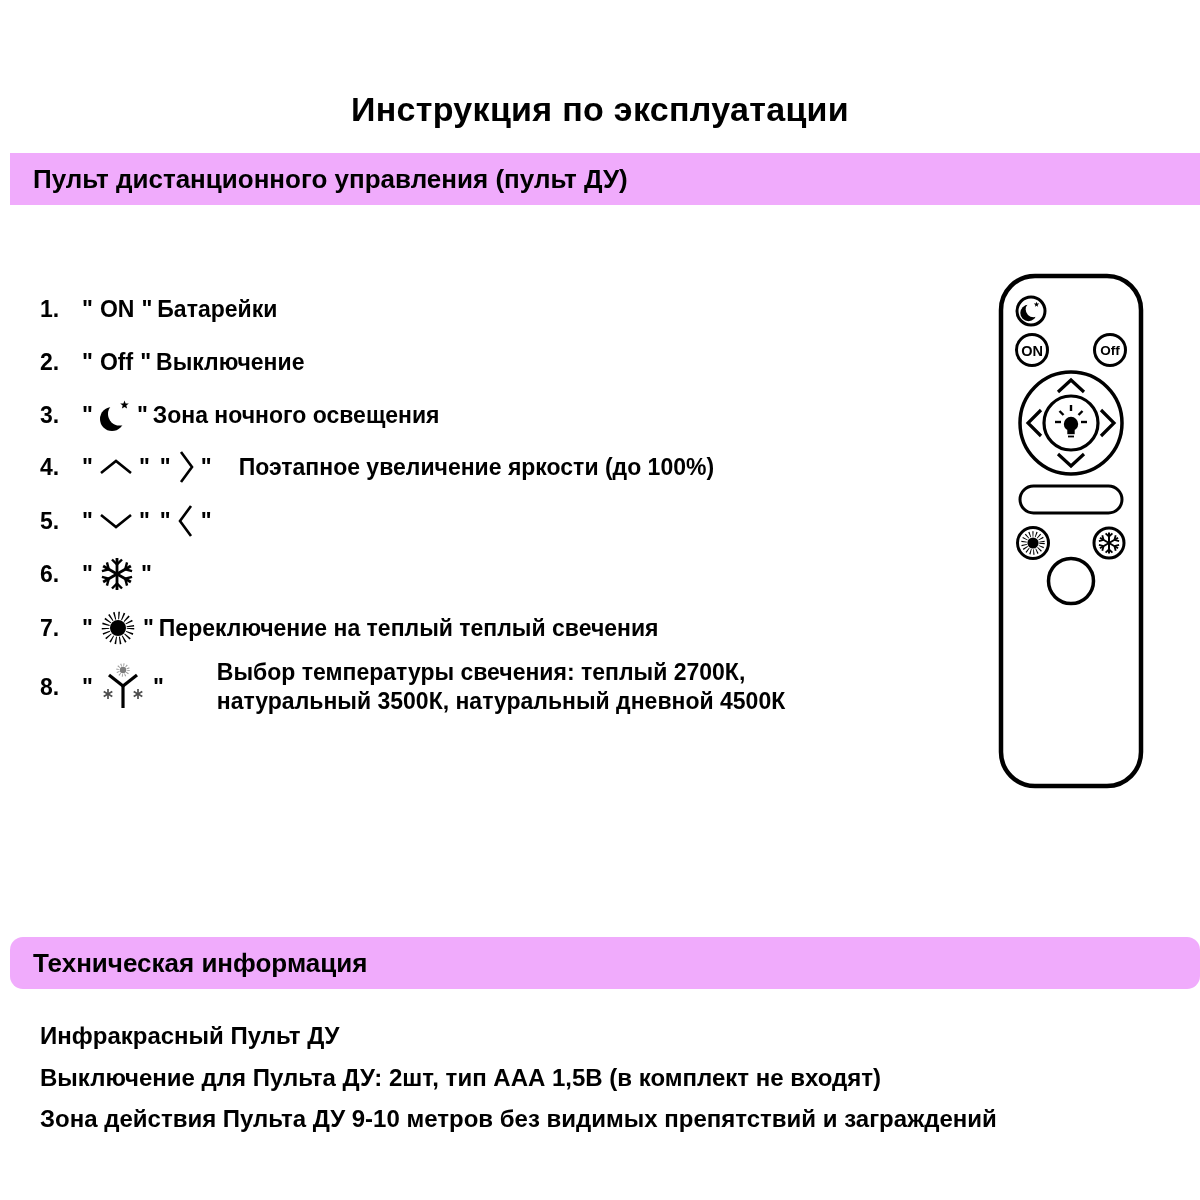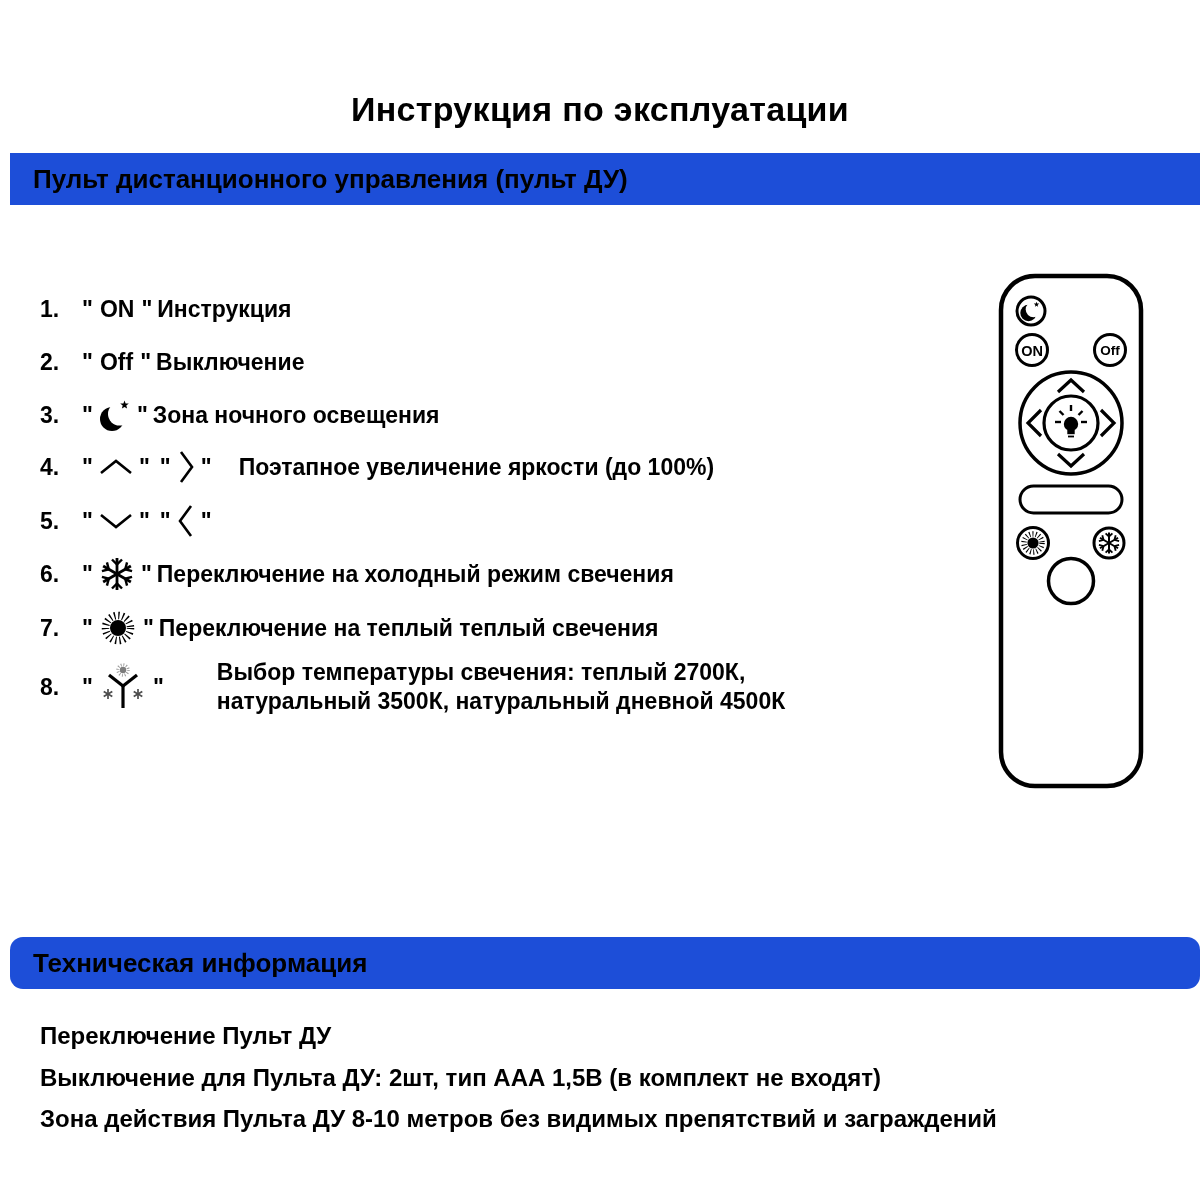--- a/index.html
+++ b/index.html
@@ -6,21 +6,21 @@
   body{
     width:1200px;height:1200px;position:relative;background:#ffffff;
     font-family:"Liberation Sans","DejaVu Sans",sans-serif;
     font-weight:700;color:#000;overflow:hidden;
   }
   .page-title{
     position:absolute;top:66px;left:0;width:1200px;text-align:center;
     font-size:34px;letter-spacing:.3px;margin-top:24px;
   }
   .banner{
-    position:absolute;left:10px;width:1190px;height:52px;background:#1d4ed8;
+    position:absolute;left:10px;width:1190px;height:52px;background:#f0abfc;
     display:flex;align-items:center;box-sizing:border-box;padding-left:23px;
     font-size:26px;
   }
   .banner-remote{top:153px;}
   .banner-tech{top:937px;border-radius:13px;}
   .item{
     position:absolute;left:40px;display:flex;align-items:center;
     font-size:23px;white-space:nowrap;line-height:34px;
   }
   .item .num{width:37px;flex:0 0 auto;}
@@ -46,21 +46,21 @@
 
 <div class="banner banner-remote">
   <span>Пульт дистанционного управления (пульт ДУ)</span>
 </div>
 
 <div class="item" style="top:292px;">
   <span class="num">1.</span>
   <span class="q">"</span>
     <span class="btxt">ON</span>
     <span class="q">"</span>
-  <span>Инструкция</span>
+  <span>Батарейки</span>
 </div>
 
 <div class="item" style="top:345px;">
   <span class="num">2.</span>
   <span class="q">"</span>
     <span class="btxt">Off</span>
     <span class="q">"</span>
   <span>Выключение</span>
 </div>
 
@@ -117,21 +117,20 @@
       </g>
     </defs>
     <use href="#sf-arm-big"></use>
     <use href="#sf-arm-big" transform="rotate(60)"></use>
     <use href="#sf-arm-big" transform="rotate(120)"></use>
     <use href="#sf-arm-big" transform="rotate(180)"></use>
     <use href="#sf-arm-big" transform="rotate(240)"></use>
     <use href="#sf-arm-big" transform="rotate(300)"></use>
   </svg>
   <span class="q">"</span>
-  <span>Переключение на холодный режим свечения</span>
 </div>
 
 <div class="item" style="top:608px;">
   <span class="num">7.</span>
   <span class="q">"</span>
   <svg class="icon" width="40" height="40" viewBox="-20 -20 40 40">
     <circle cx="0" cy="0" r="8" fill="#000"></circle>
     <circle cx="0" cy="0" r="12.5" fill="none" stroke="#000" stroke-width="7.5" stroke-dasharray="1.3 2.9"></circle>
   </svg>
   <span class="q">"</span>
@@ -237,15 +236,15 @@
     </g>
 
     <circle cx="74" cy="309" r="22.5" fill="#fff" stroke="#000" stroke-width="3.5"></circle>
   </svg>
 </div>
 
 <div class="banner banner-tech">
   <span>Техническая информация</span>
 </div>
 
-<div class="tech-line tl-0">Переключение Пульт ДУ</div>
+<div class="tech-line tl-0">Инфракрасный Пульт ДУ</div>
 <div class="tech-line tl-1">Выключение для Пульта ДУ: 2шт, тип ААА 1,5В (в комплект не входят)</div>
-<div class="tech-line tl-2">Зона действия Пульта ДУ 8-10 метров без видимых препятствий и заграждений</div>
+<div class="tech-line tl-2">Зона действия Пульта ДУ 9-10 метров без видимых препятствий и заграждений</div>
 
 </body></html>

